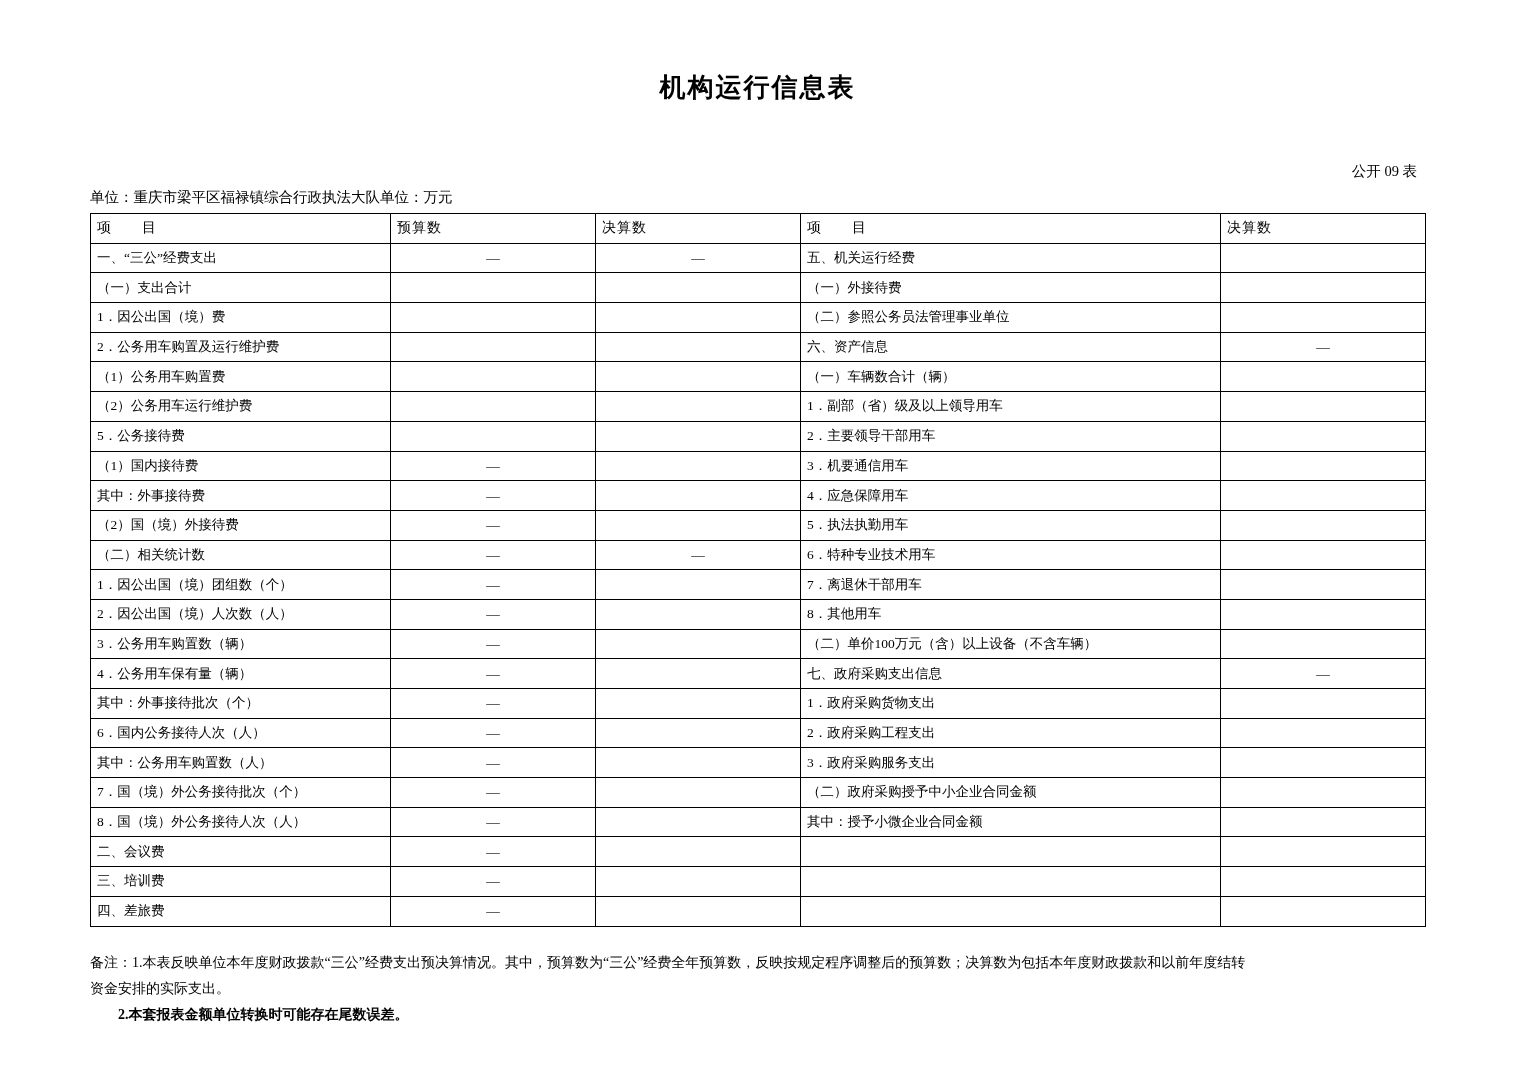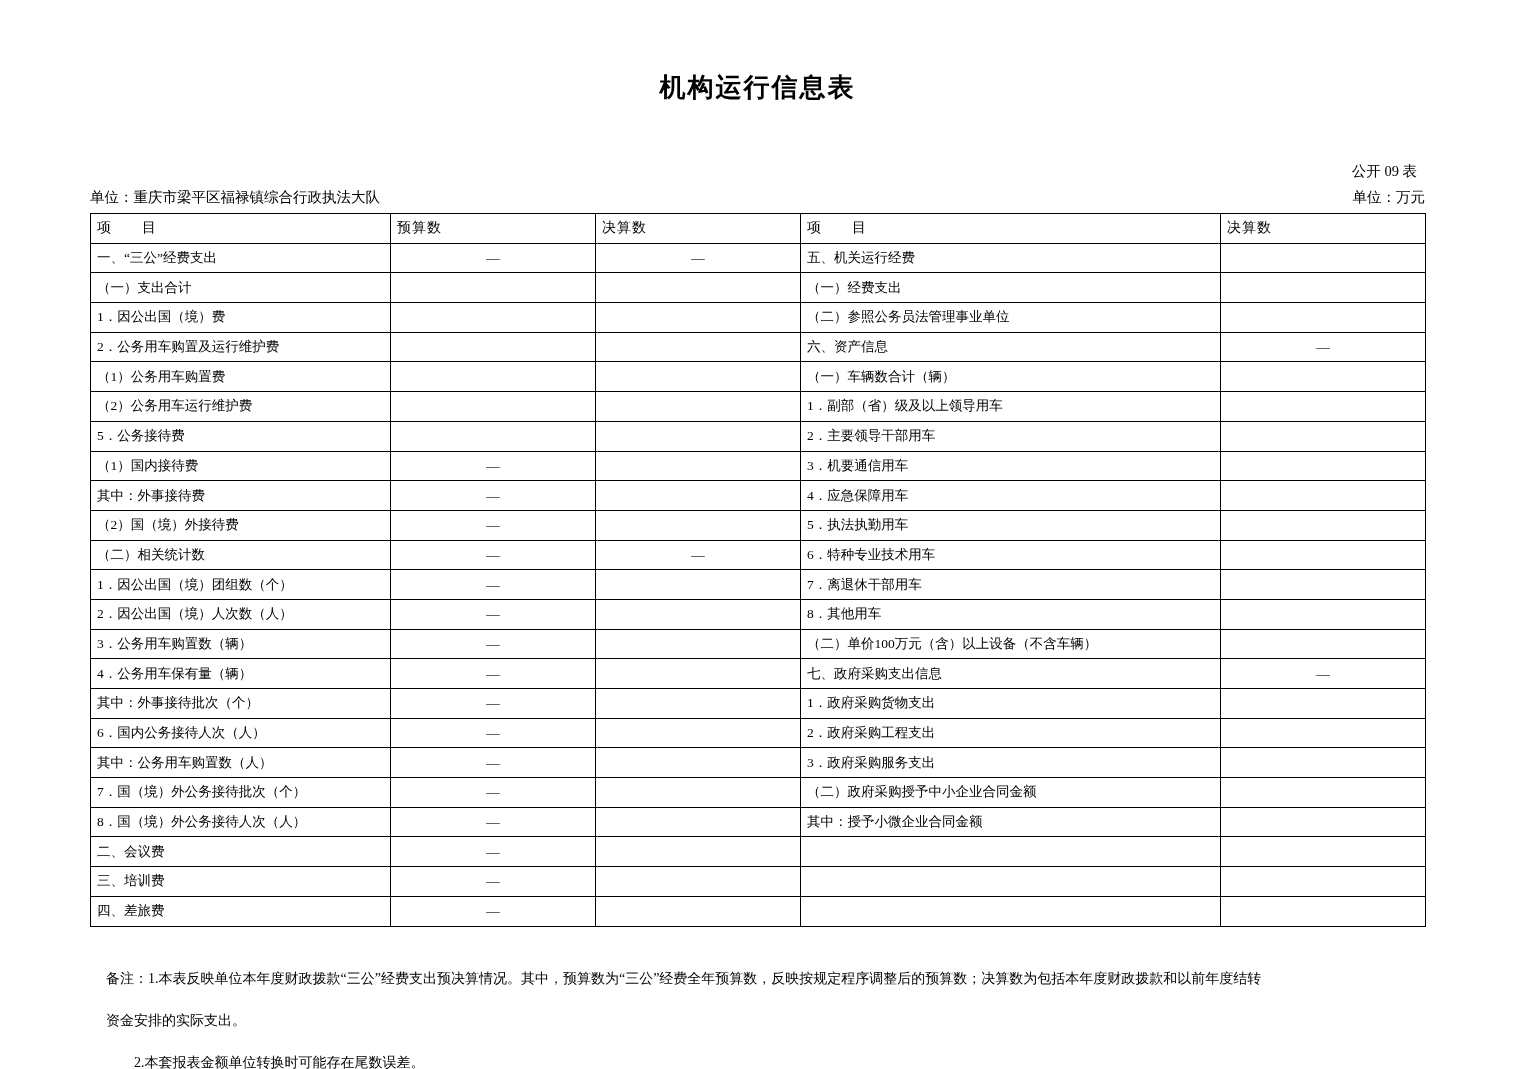--- a/index.html
+++ b/index.html
@@ -35,21 +35,20 @@
     right: 98px;
     top: 92px;
     font-size: 14.5px;
   }
   .meta-row {
     position: absolute;
     left: 90px;
     right: 90px;
     top: 118px;
     display: flex;
-    justify-content: space-between;
     font-size: 14.5px;
   }
   table.main {
     position: absolute;
     left: 90px;
     top: 143px;
     width: 1335px;
     border-collapse: collapse;
     table-layout: fixed;
     font-size: 13.5px;
@@ -74,22 +73,22 @@
   .ind3 { padding-left: 46px; }
   .ind4 { padding-left: 60px; }
   .notes {
     position: absolute;
     left: 90px;
     right: 90px;
     top: 880px;
     font-size: 14px;
     line-height: 1.85;
   }
-  .notes p { margin: 16px; }
-  .notes .indent { text-indent: 28px; }
+  .notes p { margin: 0; }
+  .notes .indent { text-indent: 28px; font-weight: bold; }
   .page-num {
     position: absolute;
     left: 0;
     right: 0;
     top: 1018px;
     text-align: center;
     font-size: 14.5px;
   }
 </style>
 </head>
@@ -128,21 +127,21 @@
         <td class="lbl ind0">一、“三公”经费支出</td>
         <td class="ctr">—</td>
         <td class="ctr">—</td>
         <td class="lbl ind0">五、机关运行经费</td>
         <td class="ctr"></td>
       </tr>
       <tr>
         <td class="lbl ind1">（一）支出合计</td>
         <td class="ctr"></td>
         <td class="ctr"></td>
-        <td class="lbl ind1">（一）经费支出</td>
+        <td class="lbl ind1">（一）外接待费</td>
         <td class="ctr"></td>
       </tr>
       <tr>
         <td class="lbl ind2">1．因公出国（境）费</td>
         <td class="ctr"></td>
         <td class="ctr"></td>
         <td class="lbl ind1">（二）参照公务员法管理事业单位</td>
         <td class="ctr"></td>
       </tr>
       <tr>

